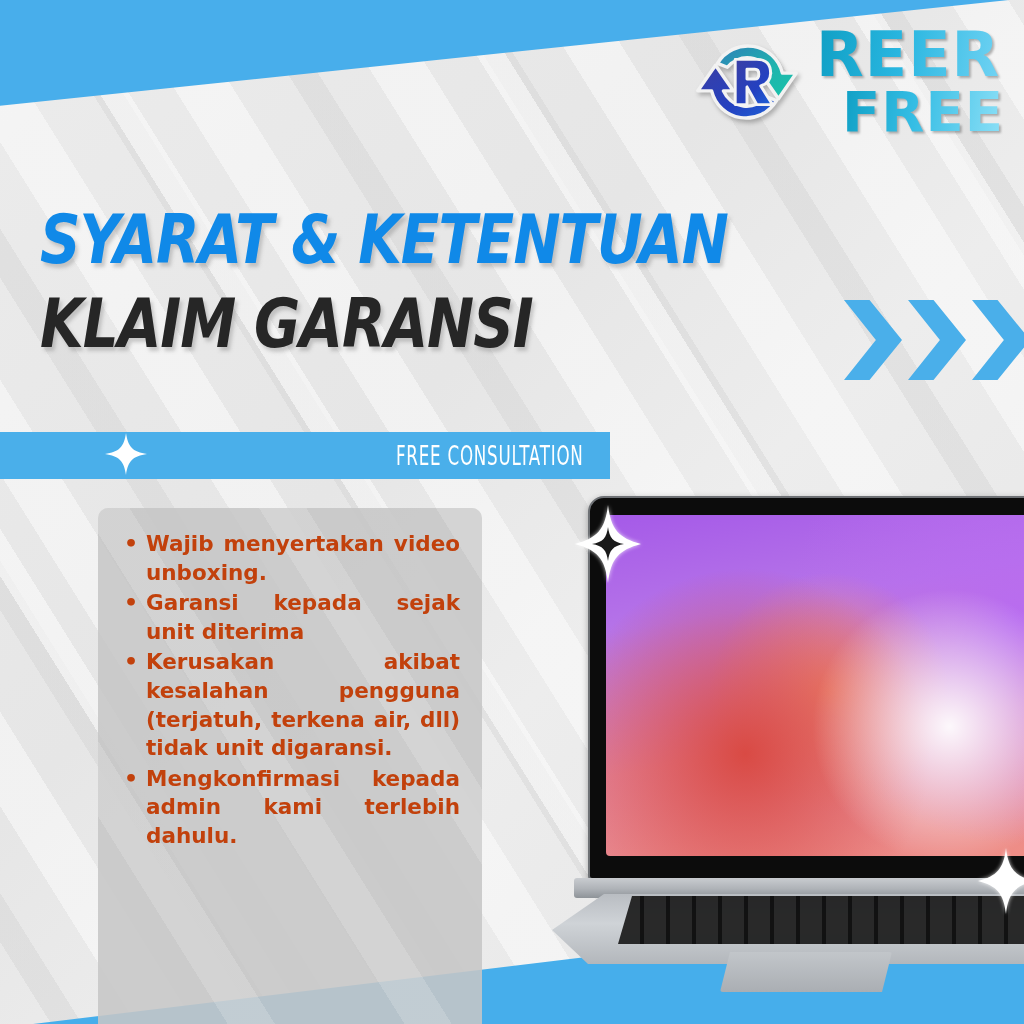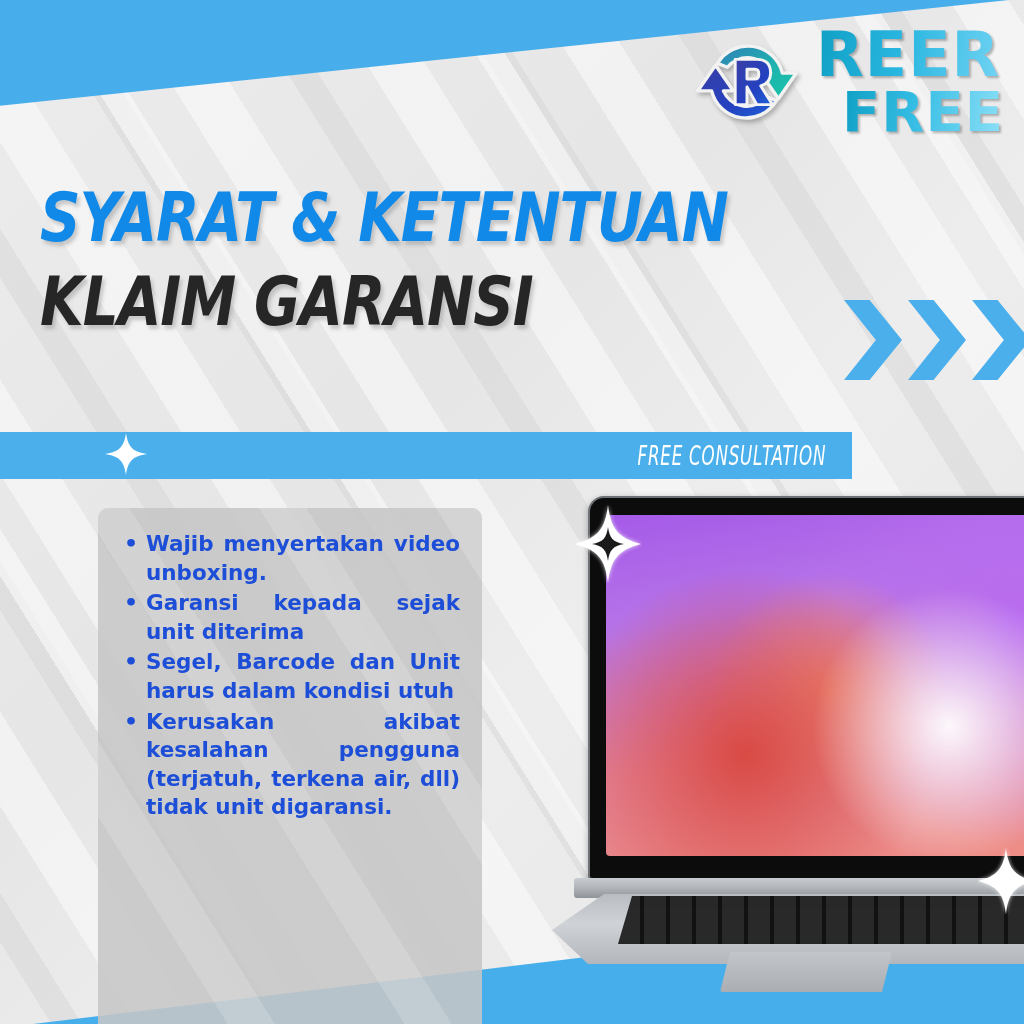--- a/index.html
+++ b/index.html
@@ -85,21 +85,21 @@
   .logo-reer{
     font-size:62px;
     background-image:linear-gradient(100deg,#0f9fc4 0%,#29b6e0 45%,#74d4f4 100%);
   }
   .logo-good{
     font-size:56px; margin-top:4px; margin-left:26px;
     background-image:linear-gradient(100deg,#0f9fc4 0%,#35bde4 45%,#8ee0f7 100%);
   }
 
   
-  .title-block{ position:absolute; left:40px; top:184px; z-index:5; }
+  .title-block{ position:absolute; left:40px; top:206px; z-index:5; }
   .title-1,.title-2{
     font-family:"DejaVu Sans", sans-serif;
     font-weight:bold;
     font-style:italic;
     font-stretch:condensed;
     letter-spacing:-1px;
     line-height:1.0;
     transform:scaleX(.92);
     transform-origin:left center;
     white-space:nowrap;
@@ -124,25 +124,24 @@
   .chev{
     width:58px; height:80px;
     background:#4aafea;
     clip-path:polygon(0 0, 44% 0, 100% 50%, 44% 100%, 0 100%, 55% 50%);
     filter:drop-shadow(1px 2px 2px rgba(0,0,0,.12));
   }
 
   
   .band{
     position:absolute; left:0; top:432px;
-    width:852px; height:47px;
+    width:610px; height:47px;
     background:#4aafea;
     display:flex; align-items:center;
     z-index:5;
-    font-style:italic;
   }
   .band-star{ position:absolute; left:104px; top:50%; transform:translateY(-50%); }
   .band-label{
     position:absolute; right:26px;
     color:#ffffff;
     font-family:"DejaVu Sans", sans-serif;
     font-weight:normal;
     font-size:27px;
     letter-spacing:1.2px;
     transform:scaleX(.62);
@@ -165,21 +164,21 @@
     background:repeating-linear-gradient(
       58deg, rgba(255,255,255,0) 0px, rgba(255,255,255,0) 110px,
       rgba(255,255,255,.16) 110px, rgba(255,255,255,.16) 150px);
     pointer-events:none;
   }
   ul.terms{ list-style:none; position:relative; z-index:2; }
   ul.terms li{
     position:relative;
     padding-left:26px;
     margin-bottom:2px;
-    color:#1d4ed8;
+    color:#c2410c;
     font-family:"DejaVu Sans", sans-serif;
     font-weight:bold;
     font-size:21.5px;
     line-height:1.33;
     text-align:justify;
     text-justify:inter-word;
   }
   ul.terms li::before{
     content:"•";
     position:absolute; left:4px; top:-1px;
@@ -329,18 +328,18 @@
     <svg width="56" height="66" viewBox="0 0 56 66">
       <path d="M28 0 C30.5 21 37 28 56 33 C37 38 30.5 45 28 66 C25.5 45 19 38 0 33 C19 28 25.5 21 28 0 Z" fill="#ffffff"></path>
     </svg>
   </div>
 
   <div class="panel">
     <div class="panel-sheen"></div>
     <ul class="terms">
       <li>Wajib menyertakan video unboxing.</li>
       <li>Garansi kepada sejak unit diterima</li>
-      <li>Segel, Barcode dan Unit harus dalam kondisi utuh</li>
       <li>Kerusakan akibat kesalahan pengguna (terjatuh, terkena air, dll) tidak unit digaransi.</li>
+      <li>Mengkonfirmasi kepada admin kami terlebih dahulu.</li>
     </ul>
   </div>
 
 </div>
 
 </body></html>

